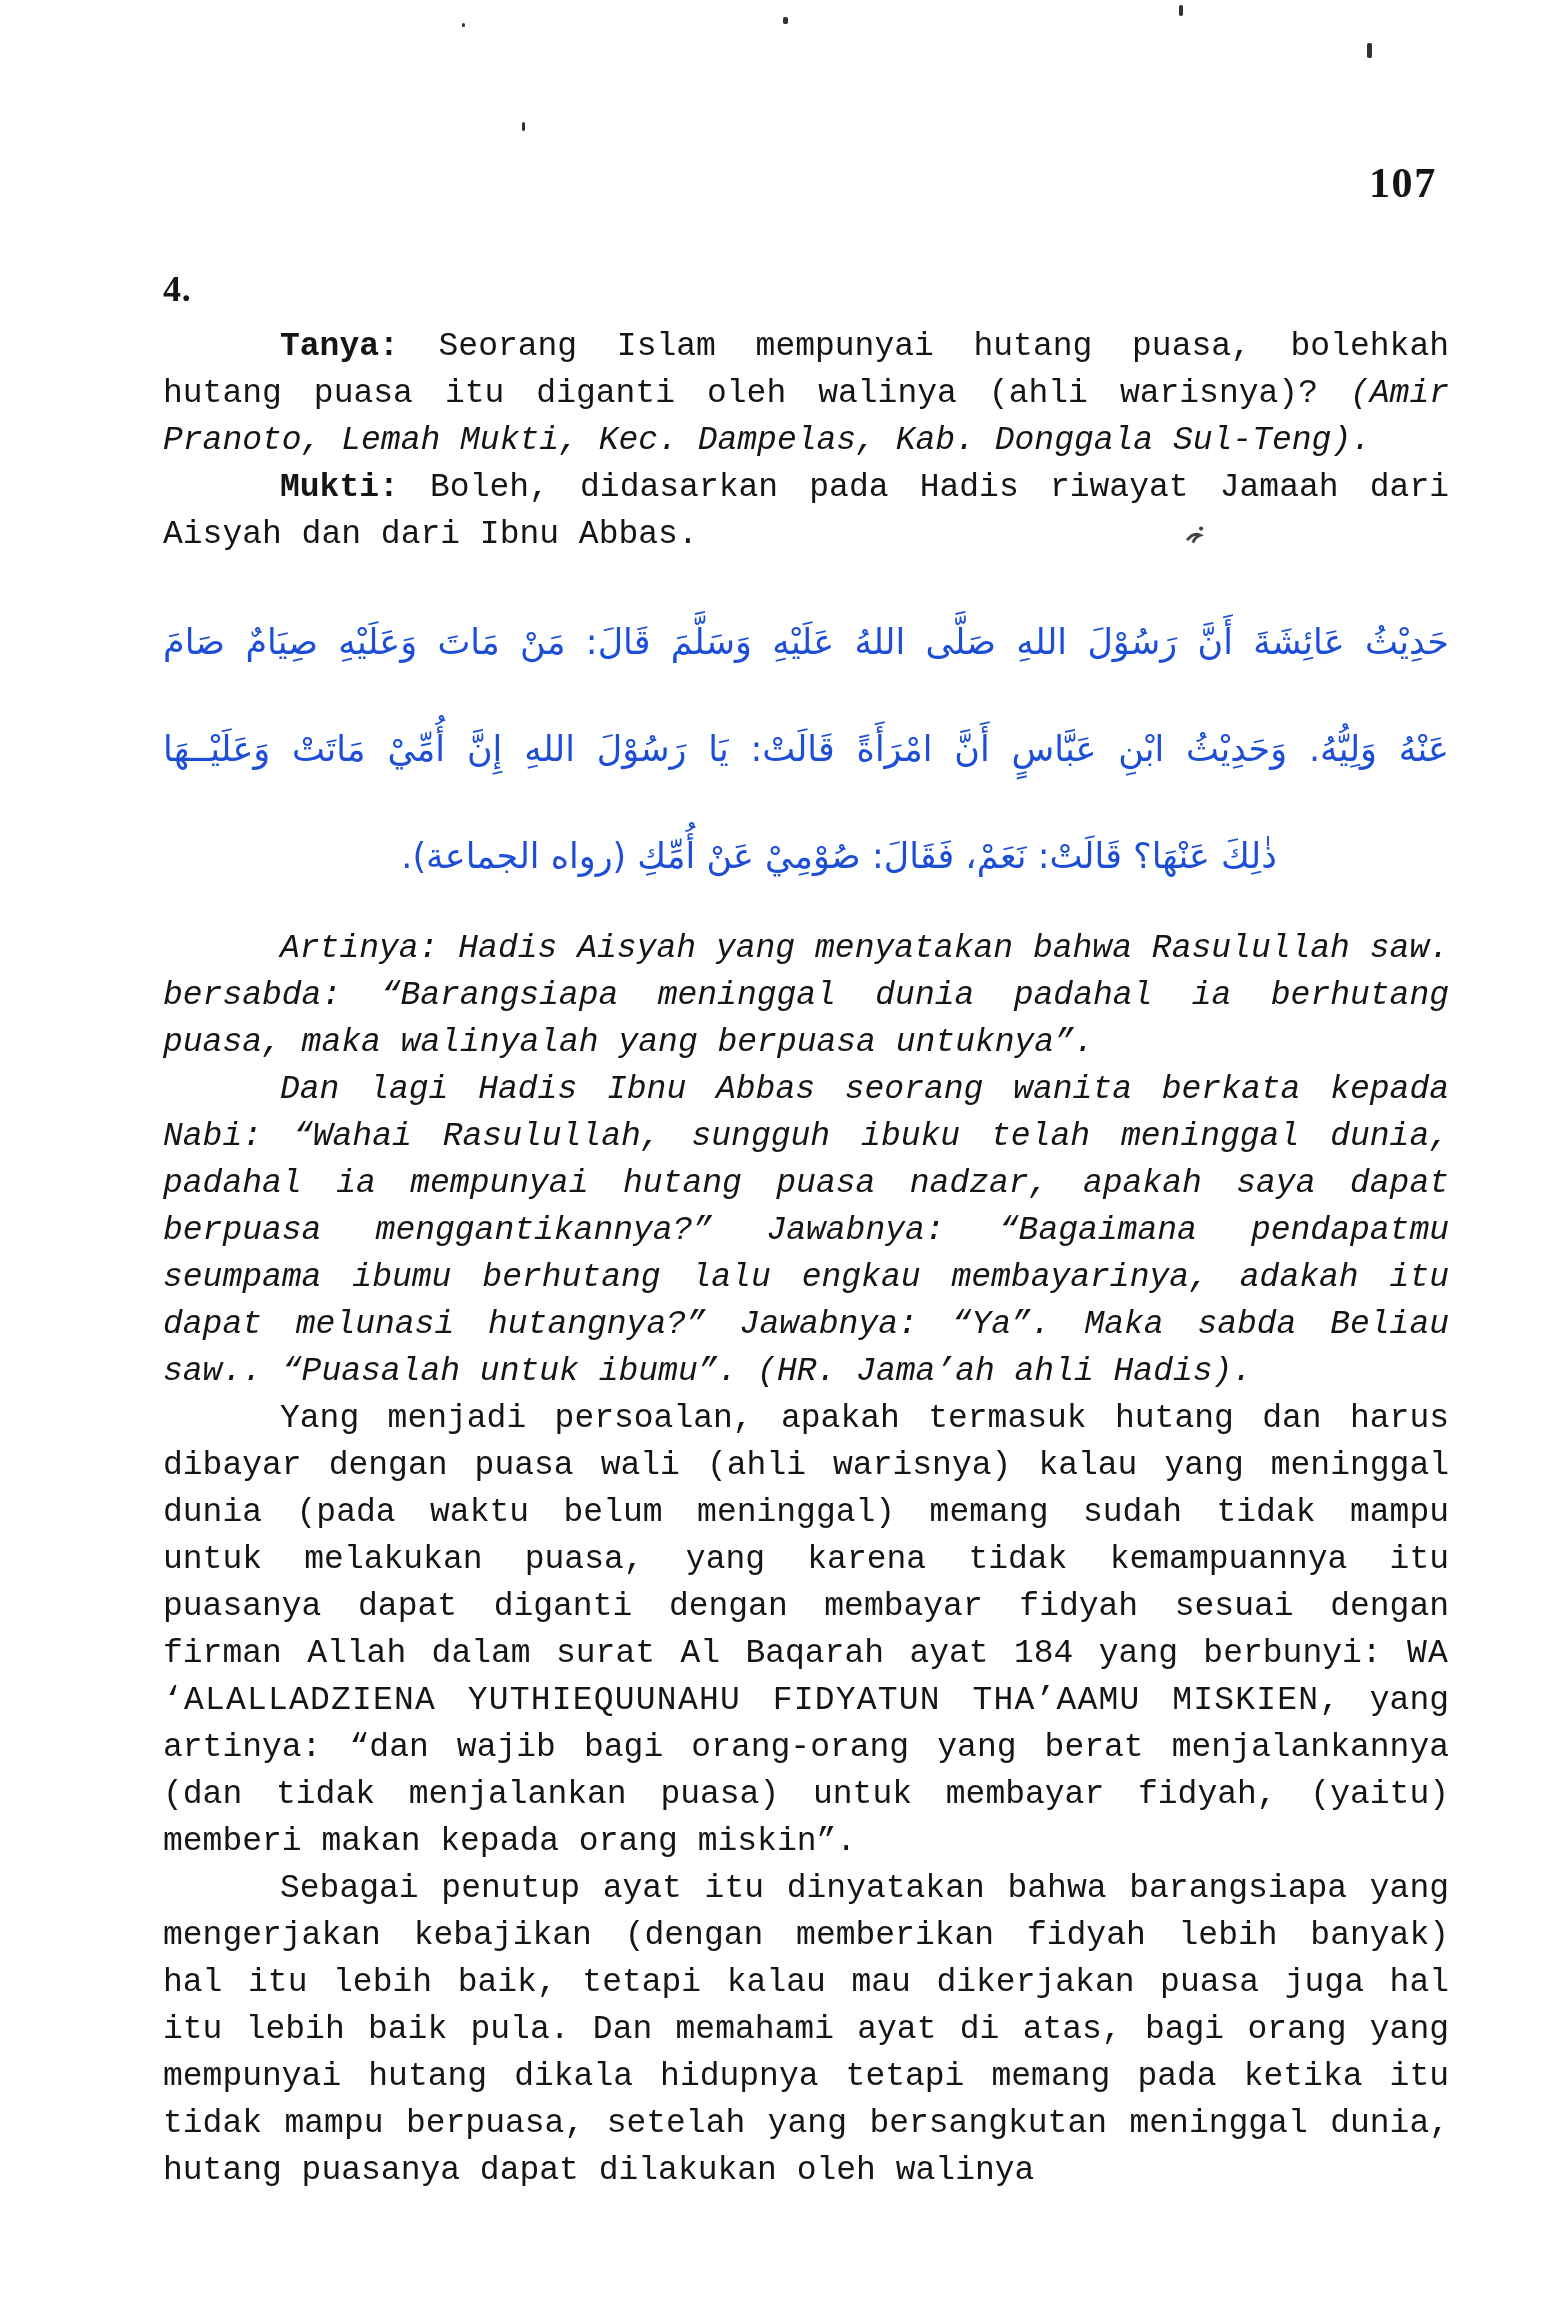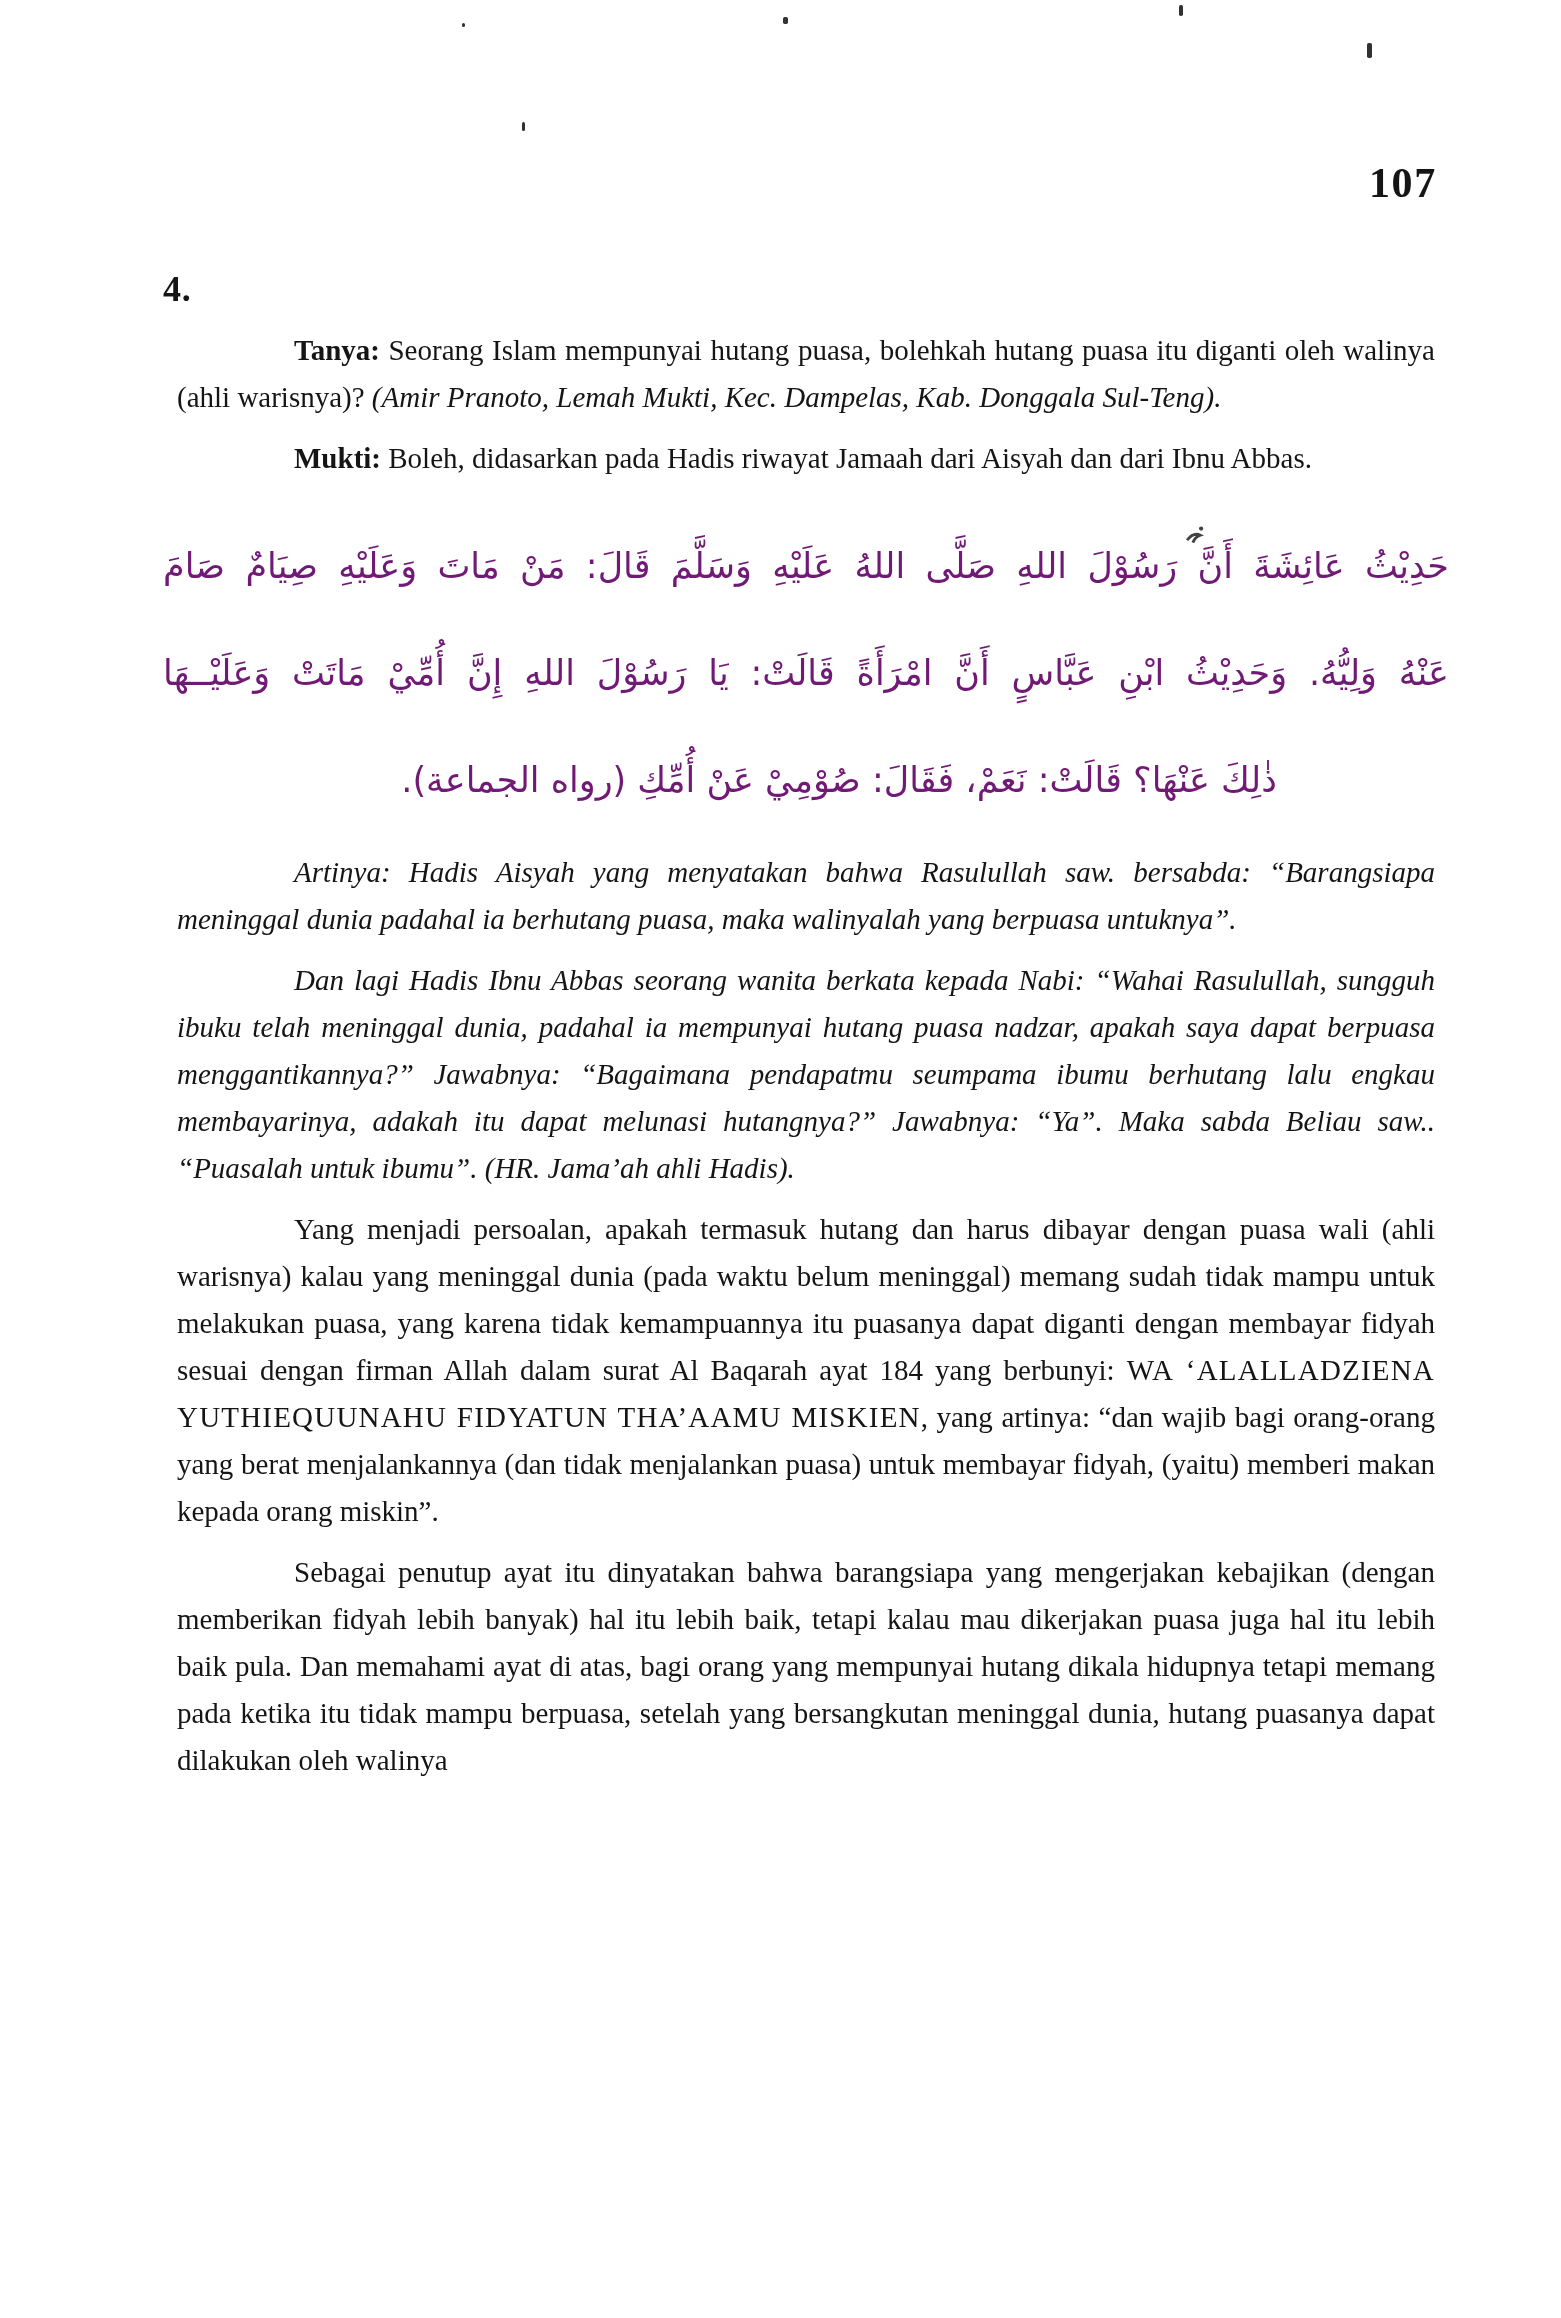--- a/index.html
+++ b/index.html
@@ -26,35 +26,36 @@
   .section-heading {
     display: flex;
     font-size: 36px;
     font-weight: 700;
     margin: 0 0 10px 0;
     line-height: 47px;
     letter-spacing: 0.8px;
   }
   .section-number { width: 83px; flex: 0 0 auto; }
   p.body {
-    font-size: 29px;
+    font-size: 33px;
     line-height: 47px;
     text-align: justify;
-    margin: 14px;
+    margin: 0;
+    font-family: Liberation Mono, monospace;
   }
   p.indent { text-indent: 117px; }
   .ital { font-style: italic; }
   .src { font-style: italic; }
   .quran { letter-spacing: 1.2px; }
   .arabic {
     direction: rtl;
     font-family: "DejaVu Sans", sans-serif;
     font-size: 35px;
     margin: 31px 0 15px 0;
-    color: #701a75;
+    color: #1d4ed8;
   }
   .arabic-line {
     line-height: 107px;
     max-height: 107px;
     overflow: hidden;
     text-align: justify;
     text-align-last: justify;
   }
   .arabic-line.last {
     text-align-last: center;

